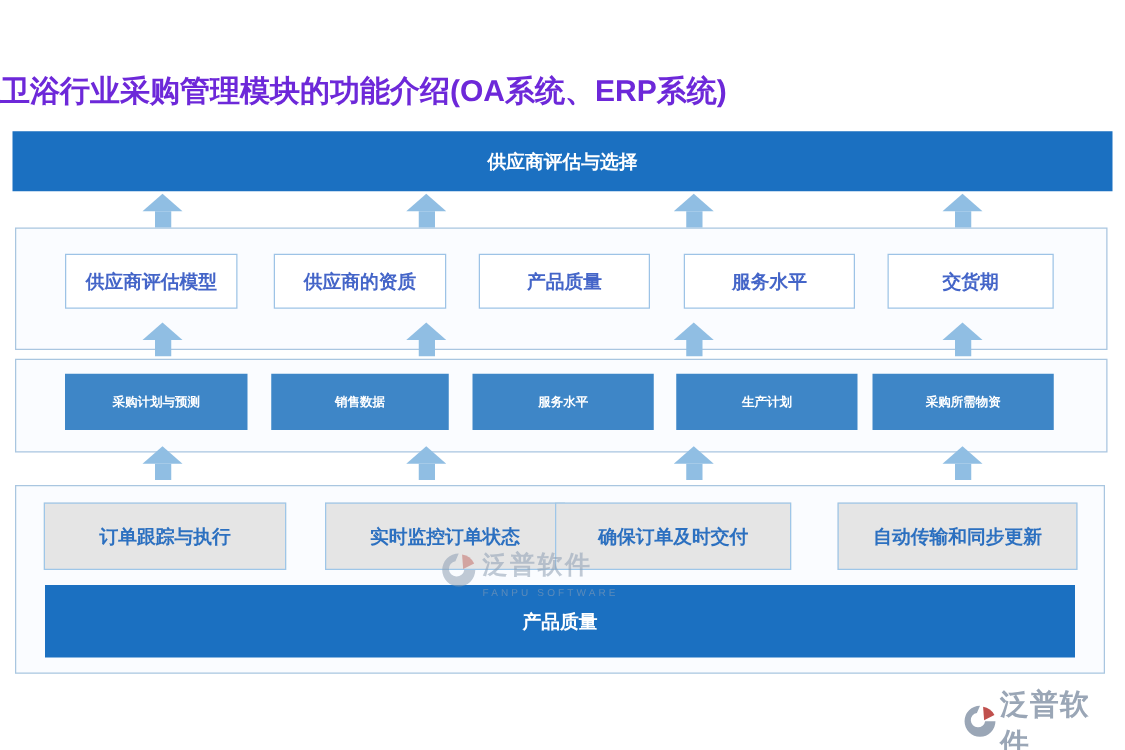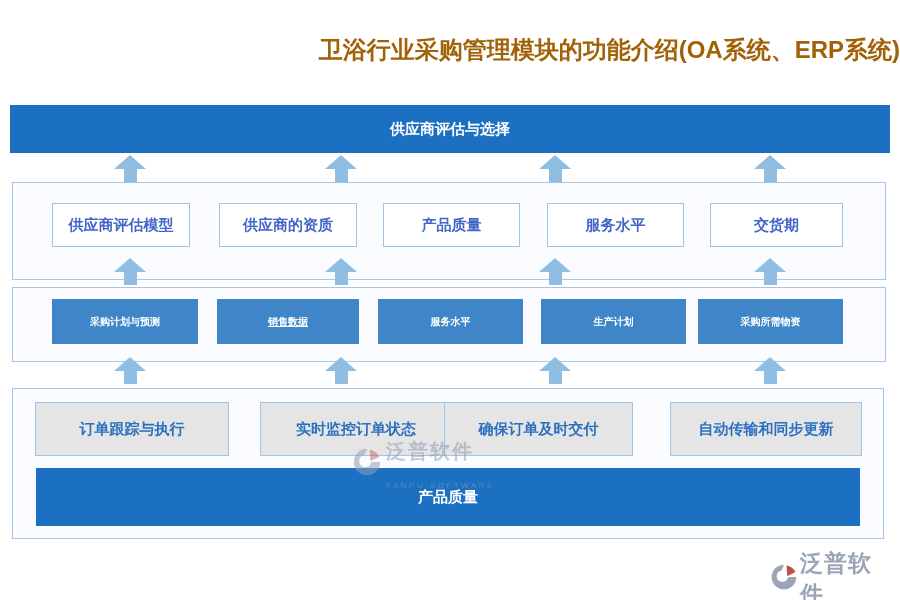--- a/index.html
+++ b/index.html
@@ -4,22 +4,22 @@
 <style>
   html,body{margin:0;padding:0;}
   body{
     width:900px;height:600px;position:relative;overflow:hidden;
     background:#ffffff;
     font-family:"Liberation Sans","DejaVu Sans",sans-serif;
   }
   .abs{position:absolute;}
   
   .page-title{
-    left:0;top:32px;width:900px;height:36px;line-height:36px;
-    text-align:right;font-size:24px;font-weight:bold;color:#a16207;
+    left:0;top:56px;width:900px;height:36px;line-height:36px;
+    text-align:left;font-size:24px;font-weight:bold;color:#6d28d9;
   }
   
   .banner{
     background:#1B70C1;color:#ffffff;font-weight:bold;font-size:15px;
     display:flex;align-items:center;justify-content:center;z-index:2;
   }
   #banner-top{left:10px;top:105px;width:880px;height:48px;}
   #banner-bottom{left:36px;top:468px;width:824px;height:58px;}
   
   .container{
@@ -52,21 +52,21 @@
     border-left:16px solid transparent;border-right:16px solid transparent;
     border-bottom:14px solid #90BEE3;
   }
   .up-arrow .stem{width:13px;height:13px;margin:0 auto;background:#90BEE3;}
   
   .watermark{
     left:352px;top:438px;z-index:10;display:flex;align-items:center;opacity:0.55;
   }
   .watermark .wm-text{margin-left:4px;}
   .watermark .wm-name{font-size:20px;font-weight:bold;color:#8FA0B4;letter-spacing:2px;}
-  .watermark .wm-sub{font-size:8px;color:#8FA0B4;letter-spacing:2.5px;margin-top:16px;}
+  .watermark .wm-sub{font-size:8px;color:#8FA0B4;letter-spacing:2.5px;margin-top:5px;}
   
   .brand{left:770px;top:548px;z-index:10;width:122px;}
   .brand .brand-row{display:flex;align-items:center;}
   .brand .brand-name{font-size:23px;font-weight:bold;color:#9AA6B6;letter-spacing:1px;margin-left:2px;}
 </style>
 </head>
 <body>
 
 <div class="abs page-title">卫浴行业采购管理模块的功能介绍(OA系统、ERP系统)</div>
 
@@ -110,21 +110,21 @@
     <div class="head"></div>
     <div class="stem"></div>
   </div>
 <div class="abs up-arrow" style="left:754px;top:258px;">
     <div class="head"></div>
     <div class="stem"></div>
   </div>
 
 <div class="abs container" id="container-plan"></div>
 <div class="abs bbox" style="left:52px;top:299px;width:146px;height:45px;">采购计划与预测</div>
-<div class="abs bbox" style="left:217px;top:299px;width:142px;height:45px;text-decoration:underline;">销售数据</div>
+<div class="abs bbox" style="left:217px;top:299px;width:142px;height:45px;">销售数据</div>
 <div class="abs bbox" style="left:378px;top:299px;width:145px;height:45px;">服务水平</div>
 <div class="abs bbox" style="left:541px;top:299px;width:145px;height:45px;">生产计划</div>
 <div class="abs bbox" style="left:698px;top:299px;width:145px;height:45px;">采购所需物资</div>
 
 <div class="abs up-arrow" style="left:114px;top:357px;">
     <div class="head"></div>
     <div class="stem"></div>
   </div>
 <div class="abs up-arrow" style="left:325px;top:357px;">
     <div class="head"></div>

